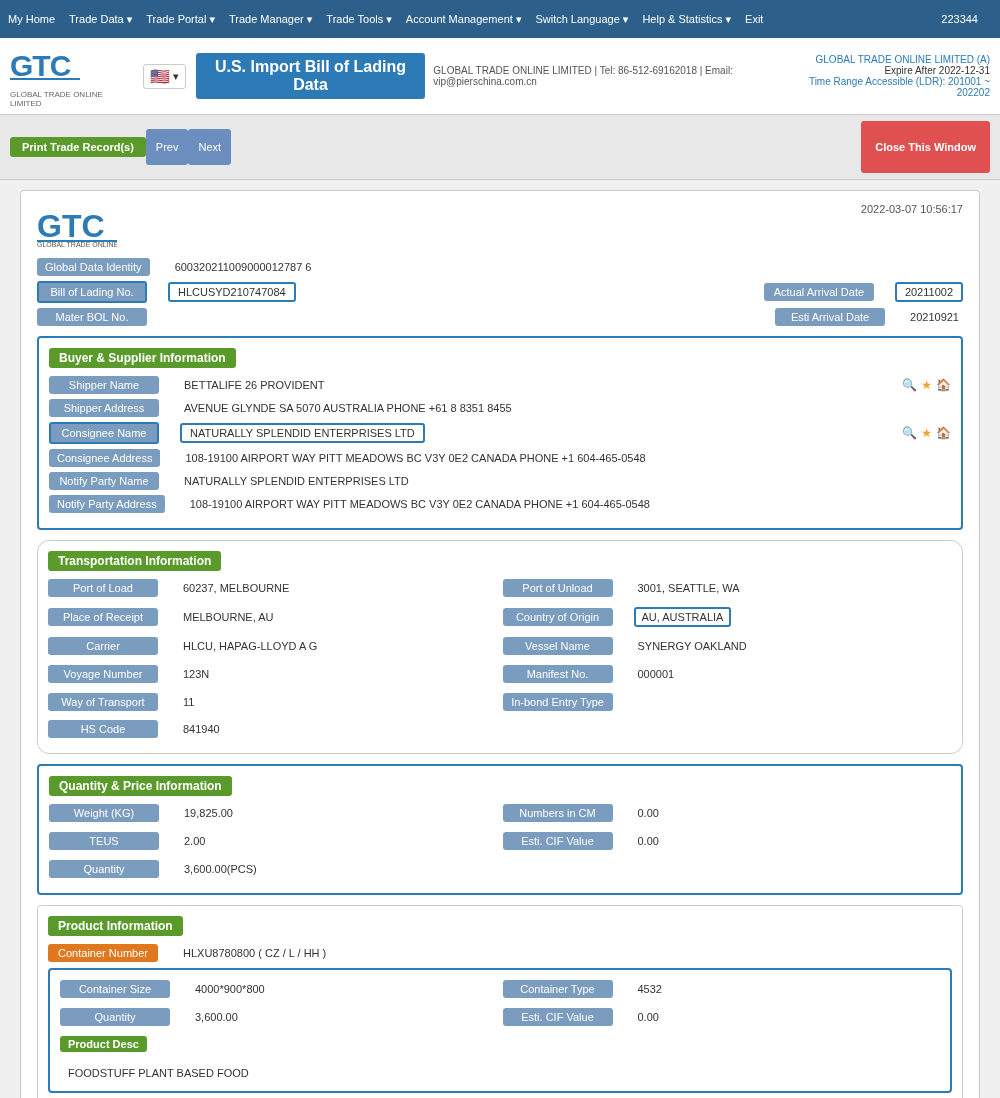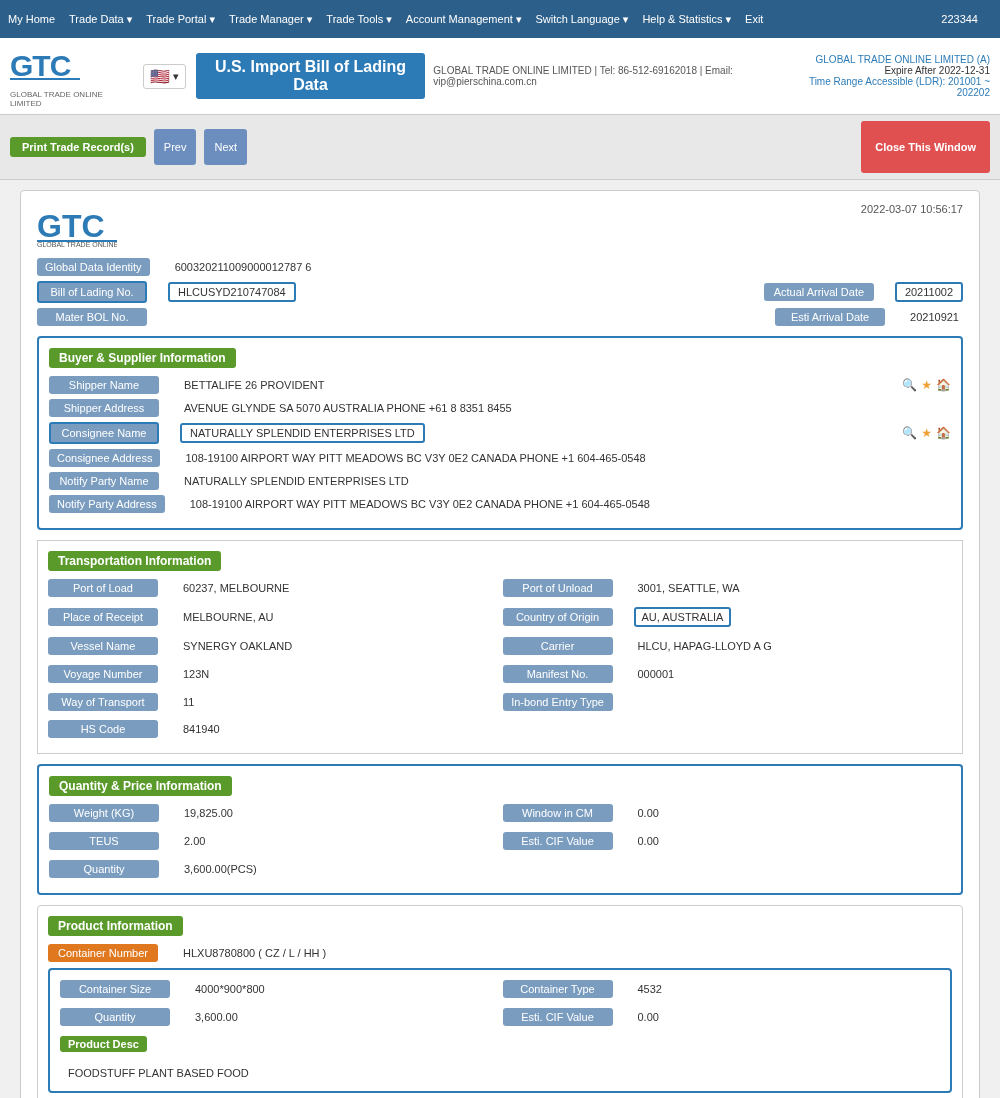--- a/index.html
+++ b/index.html
@@ -17,21 +17,21 @@
     .logo-text { color: #2c7bb6; font-size: 22px; font-weight: bold; letter-spacing: -1px; }
     .logo-sub { color: #666; font-size: 8px; display: block; }
     .flag-btn { border: 1px solid #ccc; padding: 2px 6px; border-radius: 3px; cursor: pointer; display: flex; align-items: center; font-size: 11px; margin-right: 10px; }
     .dropdown-btn { background: #2c7bb6; color: #fff; border: none; padding: 5px 12px; border-radius: 3px; cursor: pointer; font-size: 16px; font-weight: bold; }
     .header-contact { font-size: 10px; color: #555; margin-left: 8px; }
     .header-right { margin-left: auto; text-align: right; font-size: 10px; color: #2c7bb6; }
     .header-right .company { font-weight: normal; color: #2c7bb6; }
     .header-right .expire { color: #333; }
 
     
-    .action-bar { background: #e8e8e8; padding: 6px 10px; display: flex; align-items: center; gap: 8px; border-bottom: 1px solid #ccc; }
+    .action-bar { background: #e8e8e8; padding: 6px 10px; display: flex; align-items: center; border-bottom: 1px solid #ccc; }
     .btn-print { background: #5a9a2a; color: #fff; border: none; padding: 4px 12px; border-radius: 3px; cursor: pointer; font-size: 11px; font-weight: bold; }
     .btn-nav { background: #6c8ebf; color: #fff; border: none; padding: 12px 10px; border-radius: 3px; cursor: pointer; font-size: 11px; }
     .btn-close { background: #e05050; color: #fff; border: none; padding: 20px 14px; border-radius: 3px; cursor: pointer; font-size: 11px; font-weight: bold; margin-left: auto; }
 
     
     .main-content { padding: 10px 20px; max-width: 1000px; margin: 0 auto; }
 
     
     .record-card { background: #fff; border: 1px solid #ccc; border-radius: 4px; padding: 12px 16px; }
 
@@ -193,21 +193,21 @@
         <div class="field-value">NATURALLY SPLENDID ENTERPRISES LTD</div>
       </div>
 
       
       <div class="field-row">
         <div class="field-label">Notify Party Address</div>
         <div class="field-value">108-19100 AIRPORT WAY PITT MEADOWS BC V3Y 0E2 CANADA PHONE +1 604-465-0548</div>
       </div>
     </div>
 
-    <div style="border:1px solid #ccc; border-radius:0; padding:10px; margin-bottom:10px; background:#fff;">
+    <div style="border:1px solid #ccc; border-radius:12px; padding:10px; margin-bottom:10px; background:#fff;">
       <div class="section-title-bar">Transportation Information</div>
 
       <div class="transport-grid">
 
         <div class="field-row">
           <div class="field-label">Port of Load</div>
           <div class="field-value">60237, MELBOURNE</div>
         </div>
 
         <div class="field-row">
@@ -219,27 +219,27 @@
           <div class="field-label">Place of Receipt</div>
           <div class="field-value">MELBOURNE, AU</div>
         </div>
 
         <div class="field-row">
           <div class="field-label">Country of Origin</div>
           <div class="field-value country-highlight">AU, AUSTRALIA</div>
         </div>
 
         <div class="field-row">
+          <div class="field-label">Carrier</div>
+          <div class="field-value">HLCU, HAPAG-LLOYD A G</div>
+        </div>
+
+        <div class="field-row">
           <div class="field-label">Vessel Name</div>
           <div class="field-value">SYNERGY OAKLAND</div>
-        </div>
-
-        <div class="field-row">
-          <div class="field-label">Carrier</div>
-          <div class="field-value">HLCU, HAPAG-LLOYD A G</div>
         </div>
 
         <div class="field-row">
           <div class="field-label">Voyage Number</div>
           <div class="field-value">123N</div>
         </div>
 
         <div class="field-row">
           <div class="field-label">Manifest No.</div>
           <div class="field-value">000001</div>
@@ -263,21 +263,21 @@
     </div>
 
     <div class="section-box">
       <div class="section-title-bar">Quantity &amp; Price Information</div>
       <div style="display:grid;grid-template-columns:1fr 1fr;gap:5px;">
         <div class="field-row">
           <div class="field-label">Weight (KG)</div>
           <div class="field-value">19,825.00</div>
         </div>
         <div class="field-row">
-          <div class="field-label">Window in CM</div>
+          <div class="field-label">Numbers in CM</div>
           <div class="field-value">0.00</div>
         </div>
         <div class="field-row">
           <div class="field-label">TEUS</div>
           <div class="field-value">2.00</div>
         </div>
         <div class="field-row">
           <div class="field-label">Esti. CIF Value</div>
           <div class="field-value">0.00</div>
         </div>

